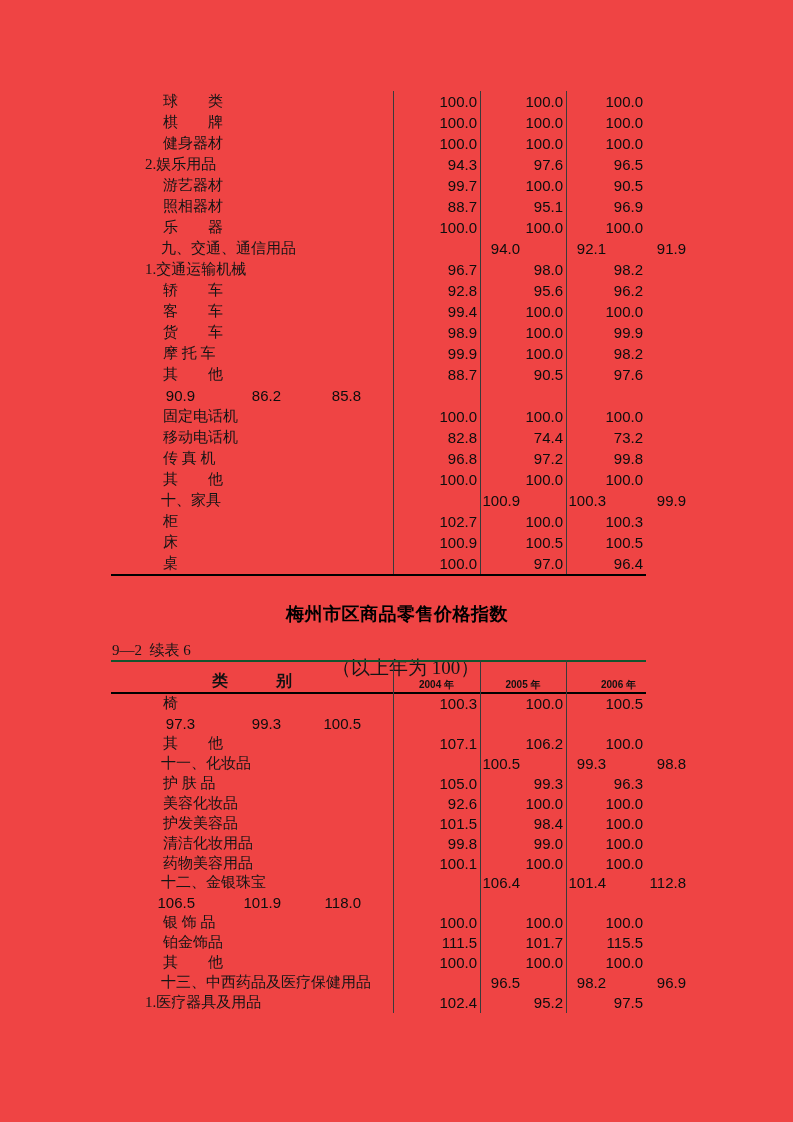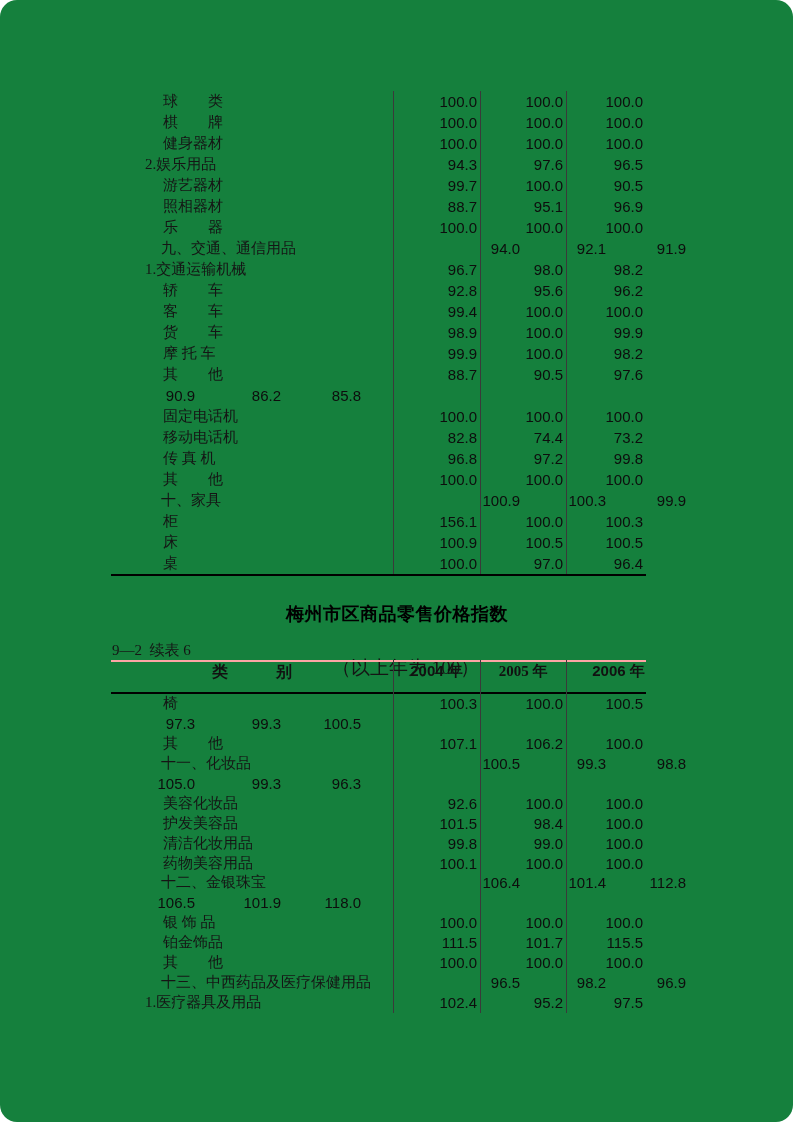--- a/index.html
+++ b/index.html
@@ -1,47 +1,47 @@
 <!DOCTYPE html>
 <html><head>
 <meta charset="utf-8">
 <style>
   html,body{margin:0;padding:0;}
   body{
     width:793px;height:1122px;background:#ffffff;position:relative;
     font-family:"Liberation Serif", serif;color:#111;
     -webkit-font-smoothing:antialiased;
   }
-  .page{position:absolute;inset:0;background:#15803d;overflow:hidden;border-radius:17px;}
+  .page{position:absolute;inset:0;background:#ef4444;overflow:hidden;}
 
   
   .tbl{position:absolute;left:111px;width:535px;}
   #table1{top:91px;height:483px;border-bottom:2px solid #000;}
   #table2{top:660px;height:353px;}
 
   .vline{position:absolute;width:1px;background:#3a3a3a;top:0;bottom:0;}
   .vl-a{left:282px;} .vl-b{left:369px;} .vl-c{left:455px;}
 
   .row{display:flex;height:21px;align-items:center;}
   #t2-body .row{height:19.9px;}
 
   .cell{box-sizing:border-box;flex:none;}
   .label{width:282px;font-size:15px;white-space:pre;color:#151515;}
   .i1{padding-left:7px;margin-left:43px;} .i2{padding-left:34px;} .i3{padding-left:52px;}
   .num{font-family:"Liberation Sans", sans-serif;font-size:15px;text-align:right;
        padding-right:3px;color:#0d0d0d;}
   .c0{width:87px;} .c1{width:86px;} .c2{width:80px;}
 
   
-  .thead{display:flex;height:30px;align-items:flex-start;
-         border-top:2px solid #fca5a5;border-bottom:2px solid #000;}
+  .thead{display:flex;height:30px;align-items:flex-end;
+         border-top:2px solid #14532d;border-bottom:2px solid #000;}
   .th-cat{width:282px;text-align:center;font-weight:bold;font-size:16px;white-space:pre;}
-  .th-year{font-family:"Liberation Sans", sans-serif;font-weight:bold;font-size:15px;
+  .th-year{font-family:"Liberation Sans", sans-serif;font-weight:bold;font-size:10px;
            text-align:center;box-sizing:border-box;}
-  .th-y0{width:87px;} .th-y1{width:86px;font-family:Liberation Serif, serif;} .th-y2{width:80px;padding-left:25px;}
+  .th-y0{width:87px;} .th-y1{width:86px;} .th-y2{width:80px;padding-left:25px;}
 
   .title{position:absolute;left:286px;top:602px;font-family:Liberation Sans, sans-serif;
          font-weight:bold;font-size:18px;letter-spacing:0.5px;color:#000;white-space:pre;}
   .cap-left{position:absolute;left:112px;top:641px;font-size:15px;white-space:pre;color:#151515;}
   .cap-right{position:absolute;left:332px;top:655px;font-size:19px;white-space:pre;color:#151515;}
 </style>
 </head>
 <body>
 
 <div class="page">
@@ -165,21 +165,21 @@
           <div class="cell num c2">100.0</div>
         </div>
         <div class="row">
           <div class="cell label i1">十、家具</div>
           <div class="cell num c0">100.9</div>
           <div class="cell num c1">100.3</div>
           <div class="cell num c2">99.9</div>
         </div>
         <div class="row">
           <div class="cell label i3">柜</div>
-          <div class="cell num c0">156.1</div>
+          <div class="cell num c0">102.7</div>
           <div class="cell num c1">100.0</div>
           <div class="cell num c2">100.3</div>
         </div>
         <div class="row">
           <div class="cell label i3">床</div>
           <div class="cell num c0">100.9</div>
           <div class="cell num c1">100.5</div>
           <div class="cell num c2">100.5</div>
         </div>
         <div class="row">
@@ -223,20 +223,21 @@
           <div class="cell num c1">106.2</div>
           <div class="cell num c2">100.0</div>
         </div>
         <div class="row">
           <div class="cell label i1">十一、化妆品</div>
           <div class="cell num c0">100.5</div>
           <div class="cell num c1">99.3</div>
           <div class="cell num c2">98.8</div>
         </div>
         <div class="row">
+          <div class="cell label i3">护 肤 品</div>
           <div class="cell num c0">105.0</div>
           <div class="cell num c1">99.3</div>
           <div class="cell num c2">96.3</div>
         </div>
         <div class="row">
           <div class="cell label i3">美容化妆品</div>
           <div class="cell num c0">92.6</div>
           <div class="cell num c1">100.0</div>
           <div class="cell num c2">100.0</div>
         </div>

